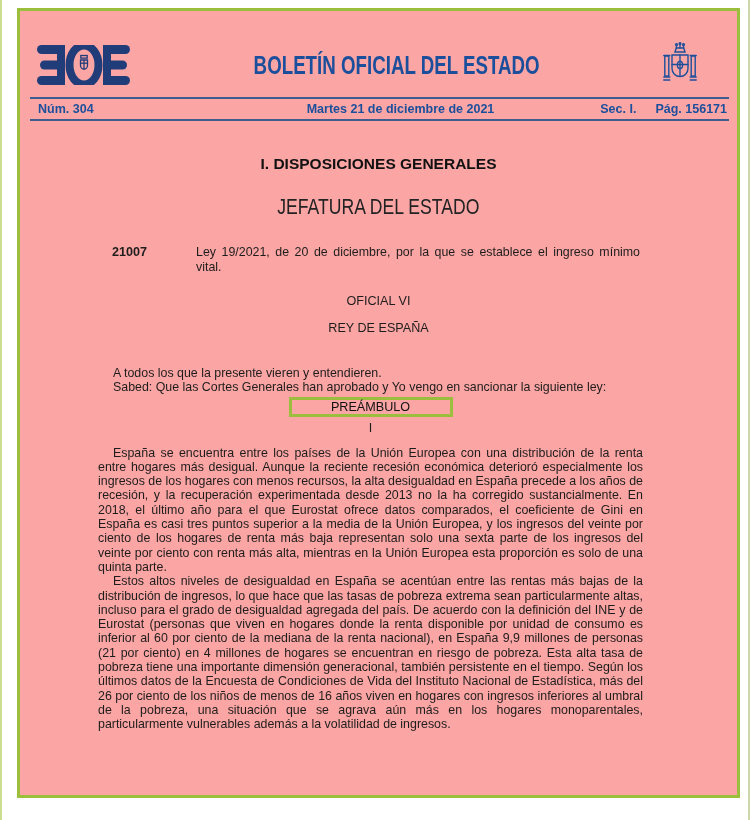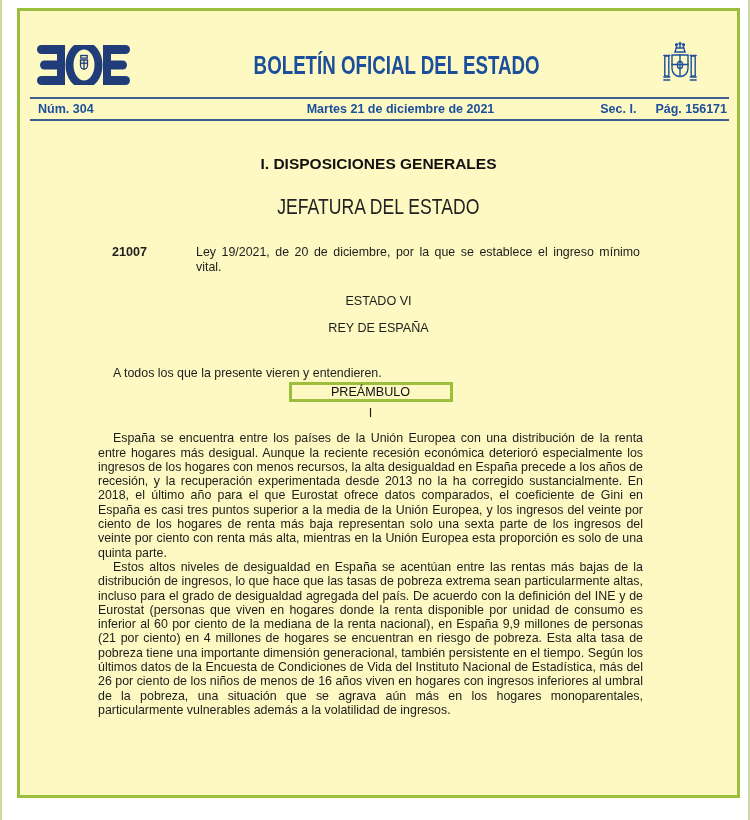--- a/index.html
+++ b/index.html
@@ -6,21 +6,21 @@
   body{
     width:750px;height:820px;position:relative;overflow:hidden;background:#ffffff;
     font-family:"Liberation Sans","DejaVu Sans",sans-serif;color:#1d1d1b;
   }
   .edge-line{position:absolute;top:0;bottom:0;width:2px;}
   .edge-left{left:0;background:#c9dc92;}
   .edge-right{right:0;background:#ccd6ac;}
 
   .page{
     position:absolute;left:17px;top:8px;width:717px;height:784px;
-    border:3px solid #9cbe3d;background:#fef9c3;box-sizing:content-box;
+    border:3px solid #9cbe3d;background:#fca5a5;box-sizing:content-box;
   }
 
   
   .masthead{display:flex;align-items:center;height:48px;margin:30px 40px 0 17px;}
   .masthead-title{
     flex:1;text-align:center;color:#1b4f9c;font-weight:bold;font-size:26px;white-space:nowrap;
   }
   .masthead-title span{display:inline-block;transform:scaleX(0.72);transform-origin:center;}
   .boe-logo{flex:0 0 auto;}
   .coat-arms{flex:0 0 auto;}
@@ -141,25 +141,26 @@
 
   <div class="issuing-body">
     <span>JEFATURA DEL ESTADO</span>
   </div>
 
   <div class="law-ref">
     <span class="law-number">21007</span>
     <span class="law-title">Ley 19/2021, de 20 de diciembre, por la que se establece el ingreso mínimo vital.</span>
   </div>
 
-  <div class="monarch-name">ESTADO VI</div>
+  <div class="monarch-name">OFICIAL VI</div>
   <div class="monarch-title">REY DE ESPAÑA</div>
 
   <div class="body-text">
     <p>A todos los que la presente vieren y entendieren.</p>
+    <p>Sabed: Que las Cortes Generales han aprobado y Yo vengo en sancionar la siguiente ley:</p>
 
     <div class="preamble-box">
       <span>PREÁMBULO</span>
     </div>
 
     <div class="part-numeral">I</div>
 
     <div class="paragraphs">
       <p>España se encuentra entre los países de la Unión Europea con una distribución de la renta entre hogares más desigual. Aunque la reciente recesión económica deterioró especialmente los ingresos de los hogares con menos recursos, la alta desigualdad en España precede a los años de recesión, y la recuperación experimentada desde 2013 no la ha corregido sustancialmente. En 2018, el último año para el que Eurostat ofrece datos comparados, el coeficiente de Gini en España es casi tres puntos superior a la media de la Unión Europea, y los ingresos del veinte por ciento de los hogares de renta más baja representan solo una sexta parte de los ingresos del veinte por ciento con renta más alta, mientras en la Unión Europea esta proporción es solo de una quinta parte.</p>
       <p>Estos altos niveles de desigualdad en España se acentúan entre las rentas más bajas de la distribución de ingresos, lo que hace que las tasas de pobreza extrema sean particularmente altas, incluso para el grado de desigualdad agregada del país. De acuerdo con la definición del INE y de Eurostat (personas que viven en hogares donde la renta disponible por unidad de consumo es inferior al 60 por ciento de la mediana de la renta nacional), en España 9,9 millones de personas (21 por ciento) en 4 millones de hogares se encuentran en riesgo de pobreza. Esta alta tasa de pobreza tiene una importante dimensión generacional, también persistente en el tiempo. Según los últimos datos de la Encuesta de Condiciones de Vida del Instituto Nacional de Estadística, más del 26 por ciento de los niños de menos de 16 años viven en hogares con ingresos inferiores al umbral de la pobreza, una situación que se agrava aún más en los hogares monoparentales, particularmente vulnerables además a la volatilidad de ingresos.</p>

